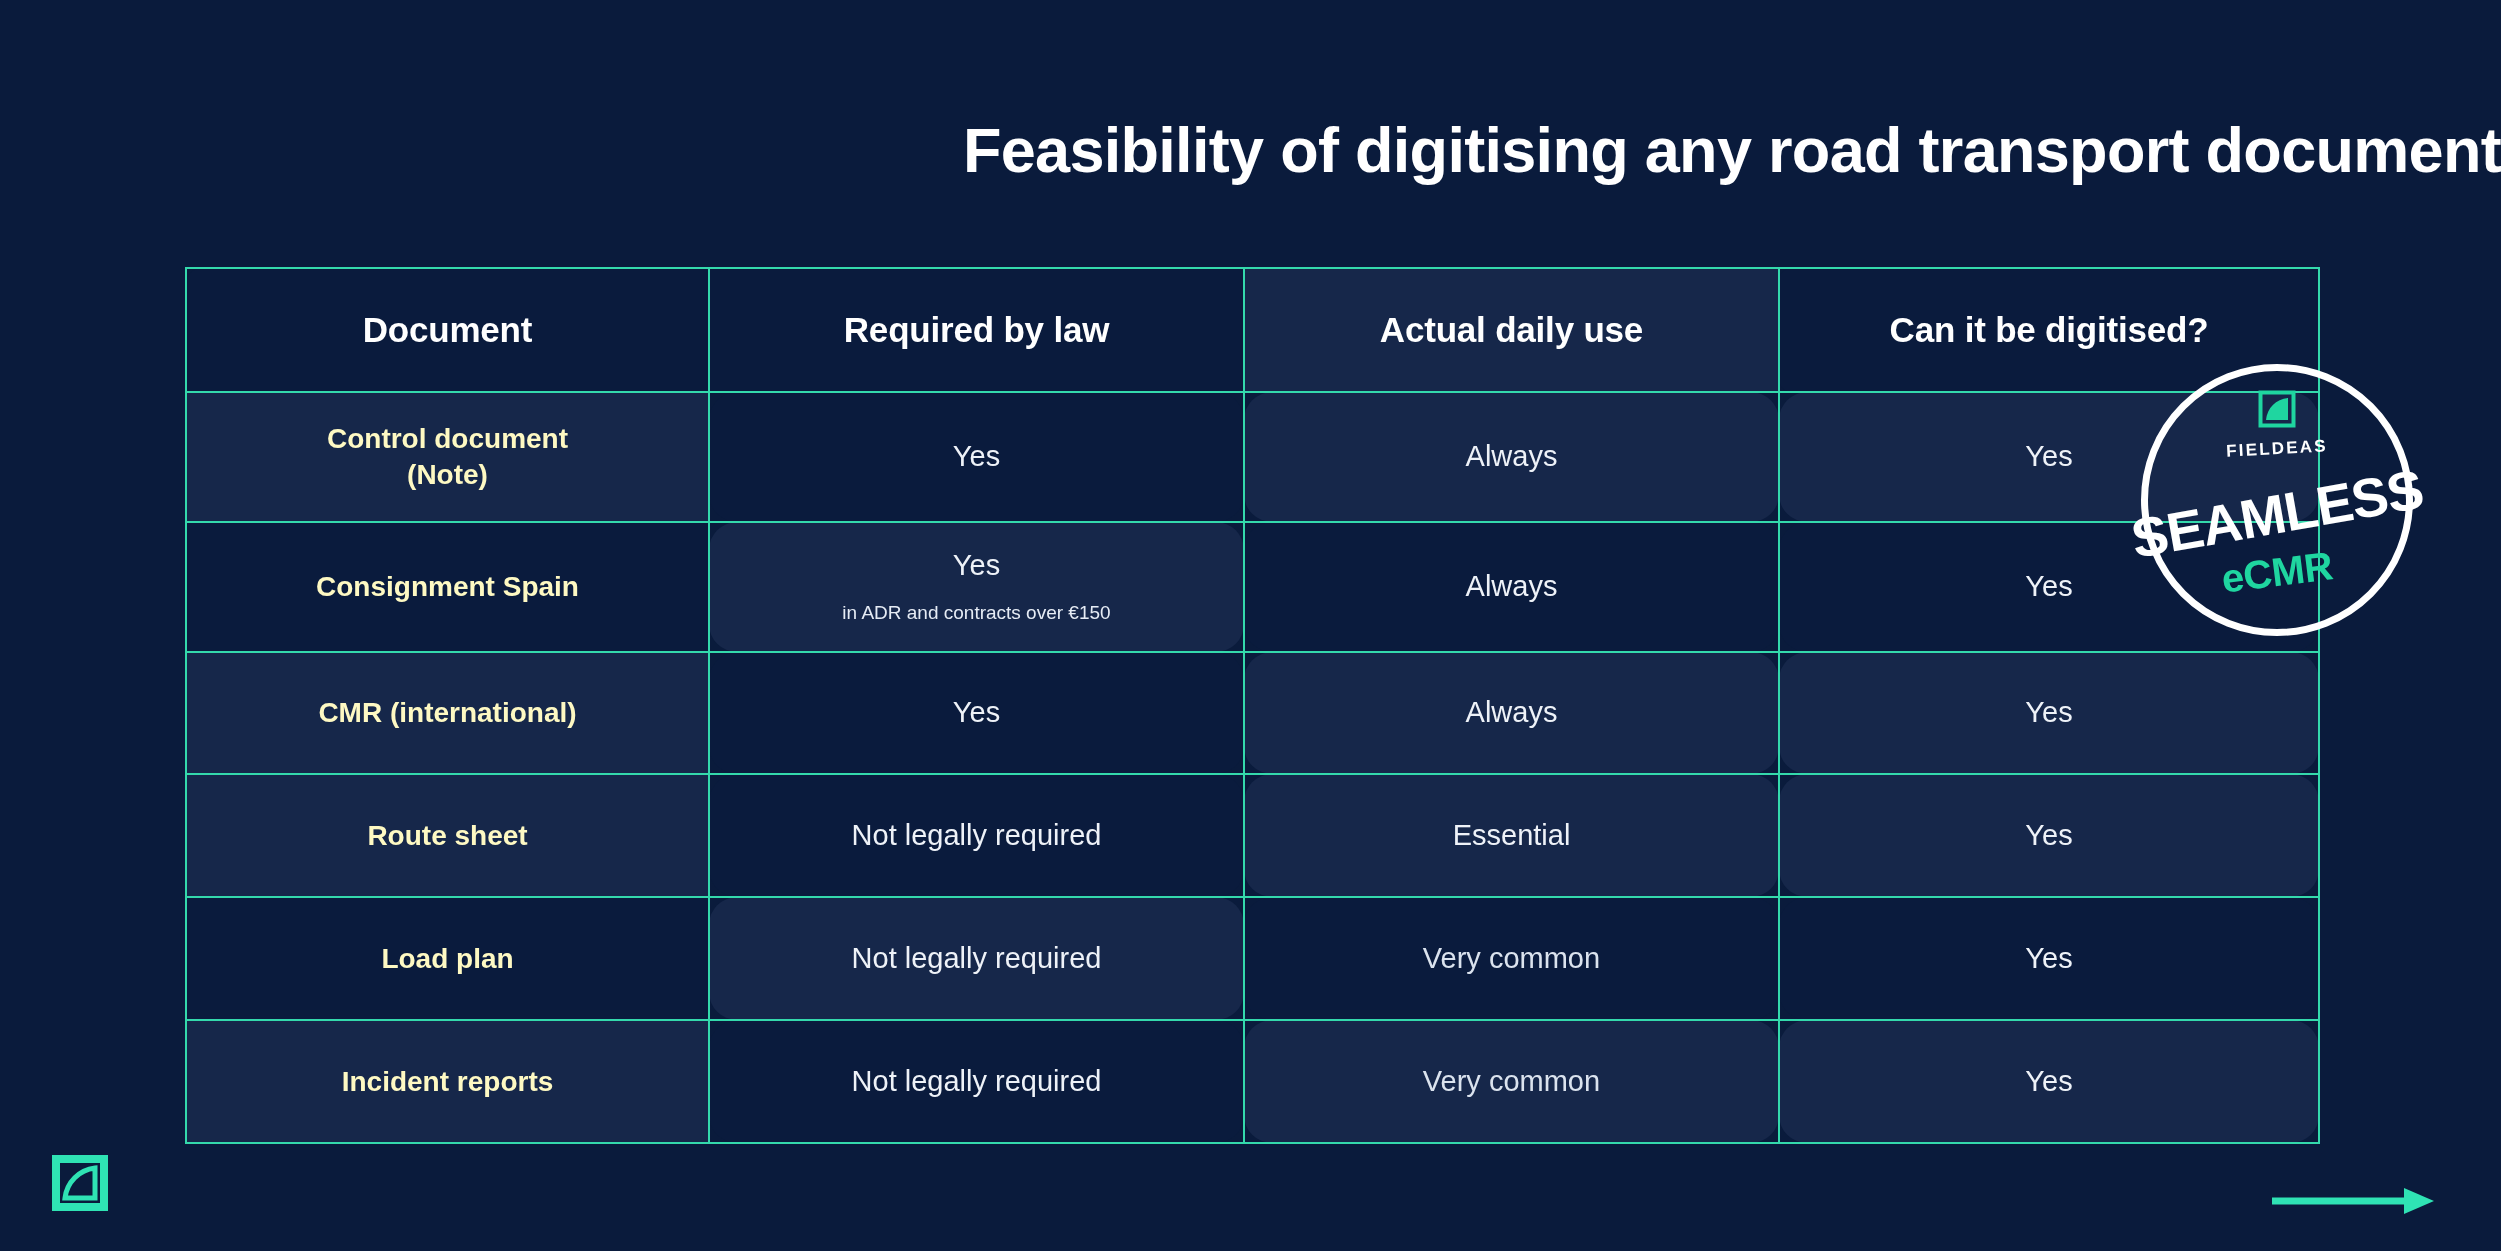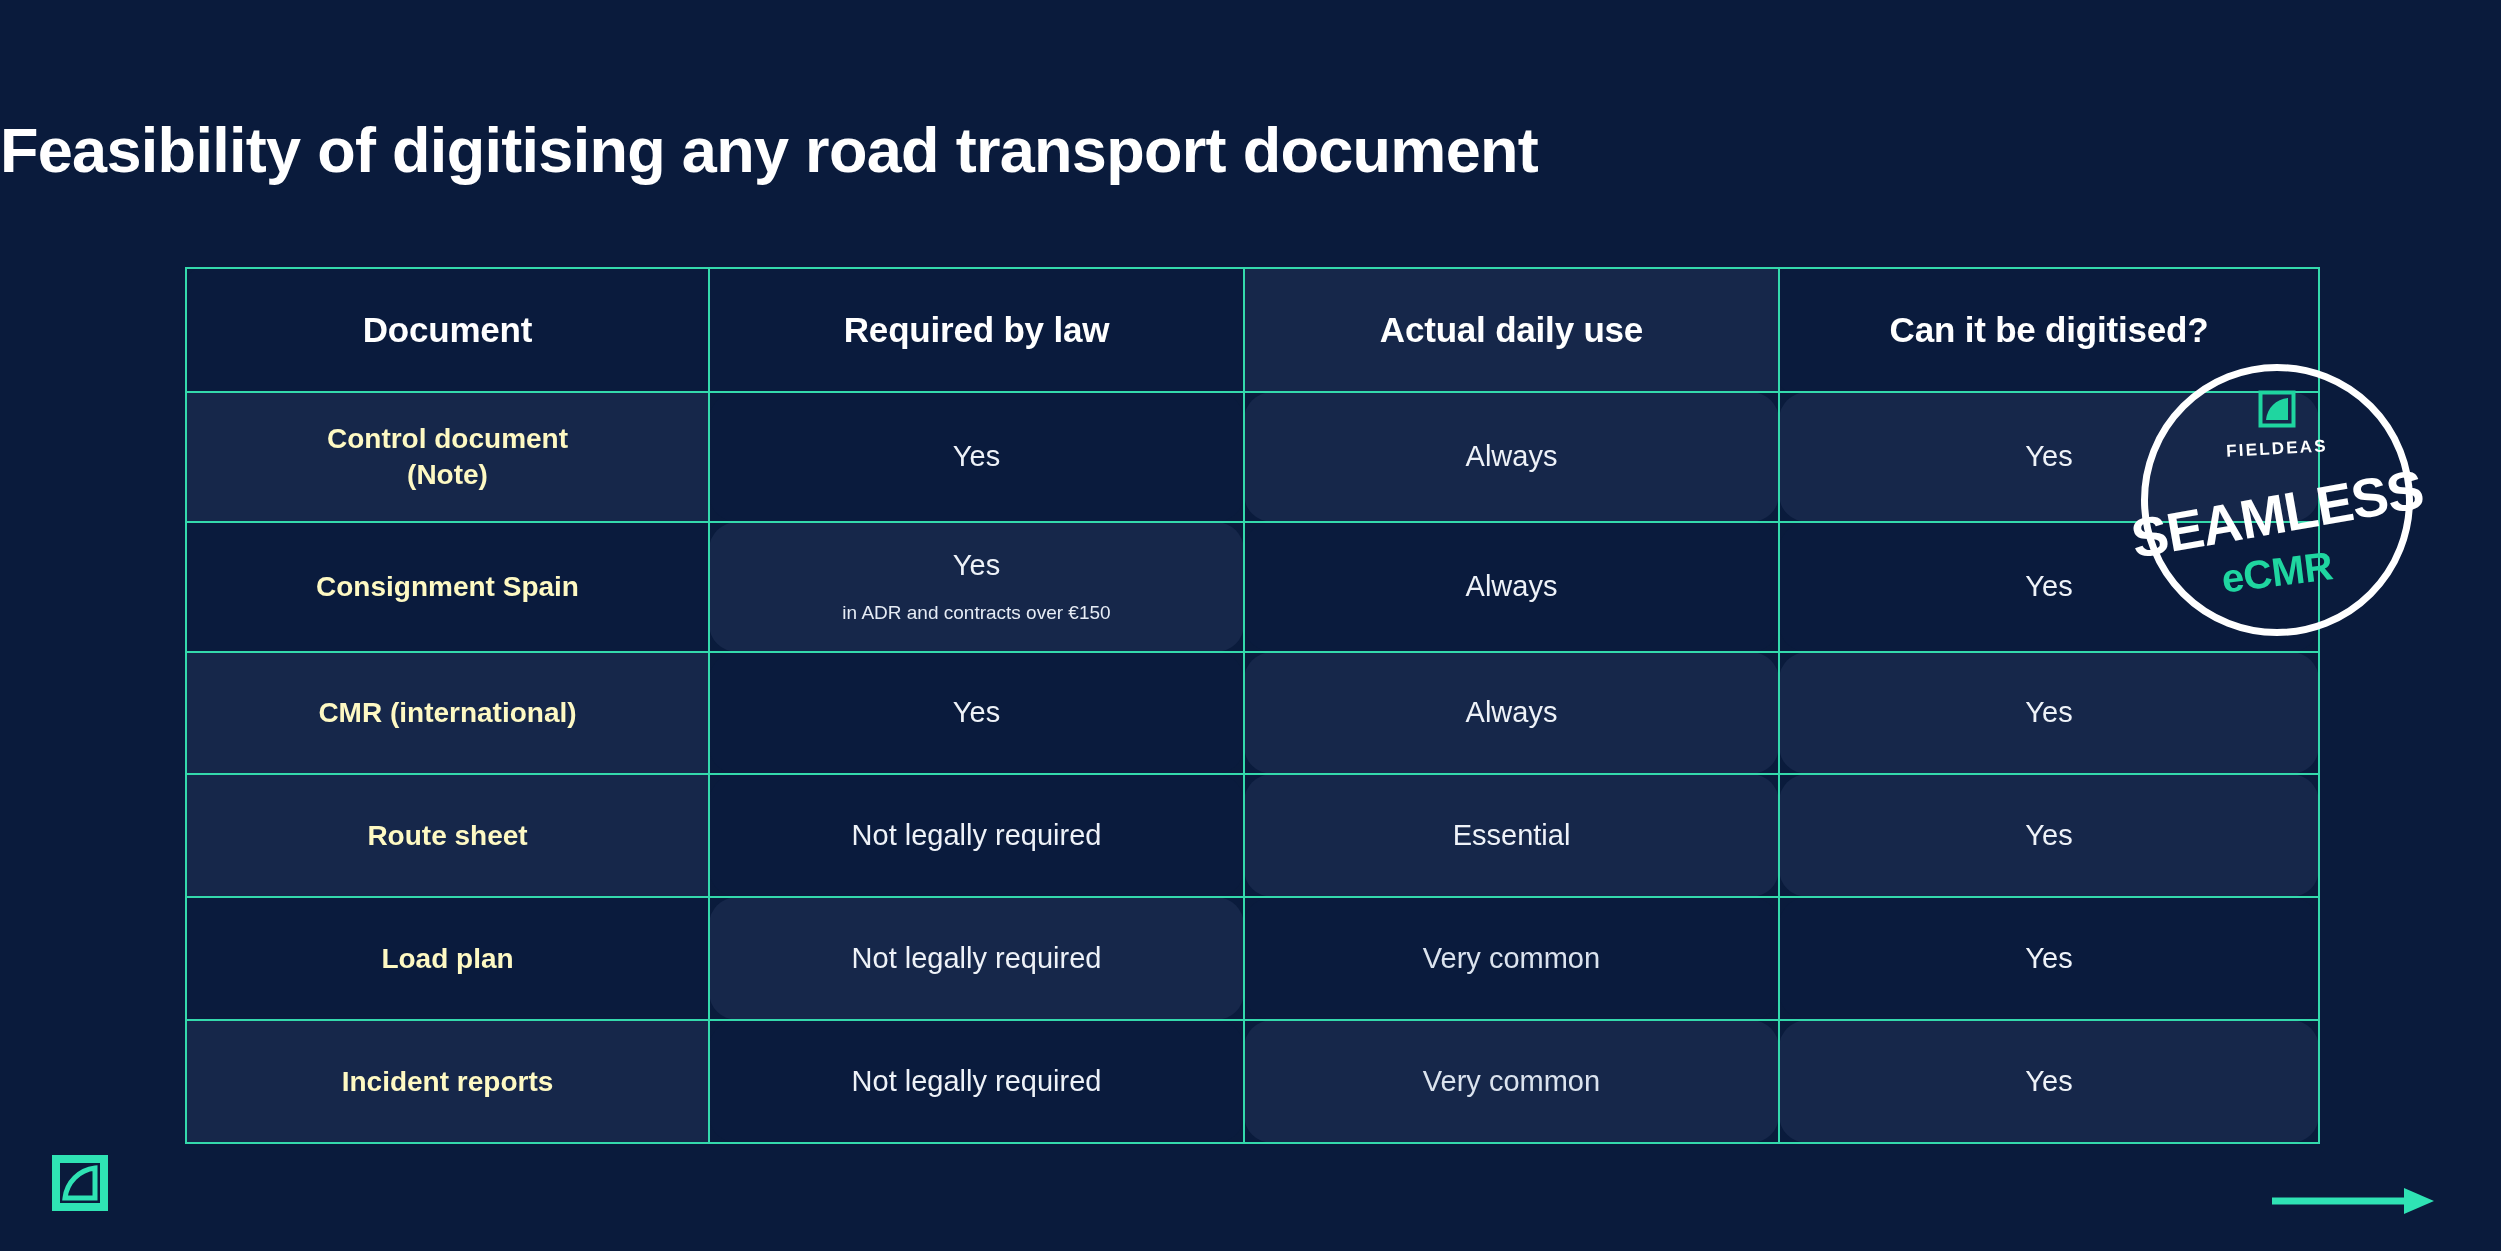--- a/index.html
+++ b/index.html
@@ -14,21 +14,21 @@
     overflow: hidden;
     position: relative;
   }
 
   
   .page-title {
     position: absolute;
     top: 116px;
     left: 0;
     width: 2501px;
-    text-align: left;
+    text-align: right;
     color: #ffffff;
     font-size: 63px;
     font-weight: bold;
     letter-spacing: -0.7px;
     line-height: 1.1;
   }
 
   
   .table-wrap {
     position: absolute;

